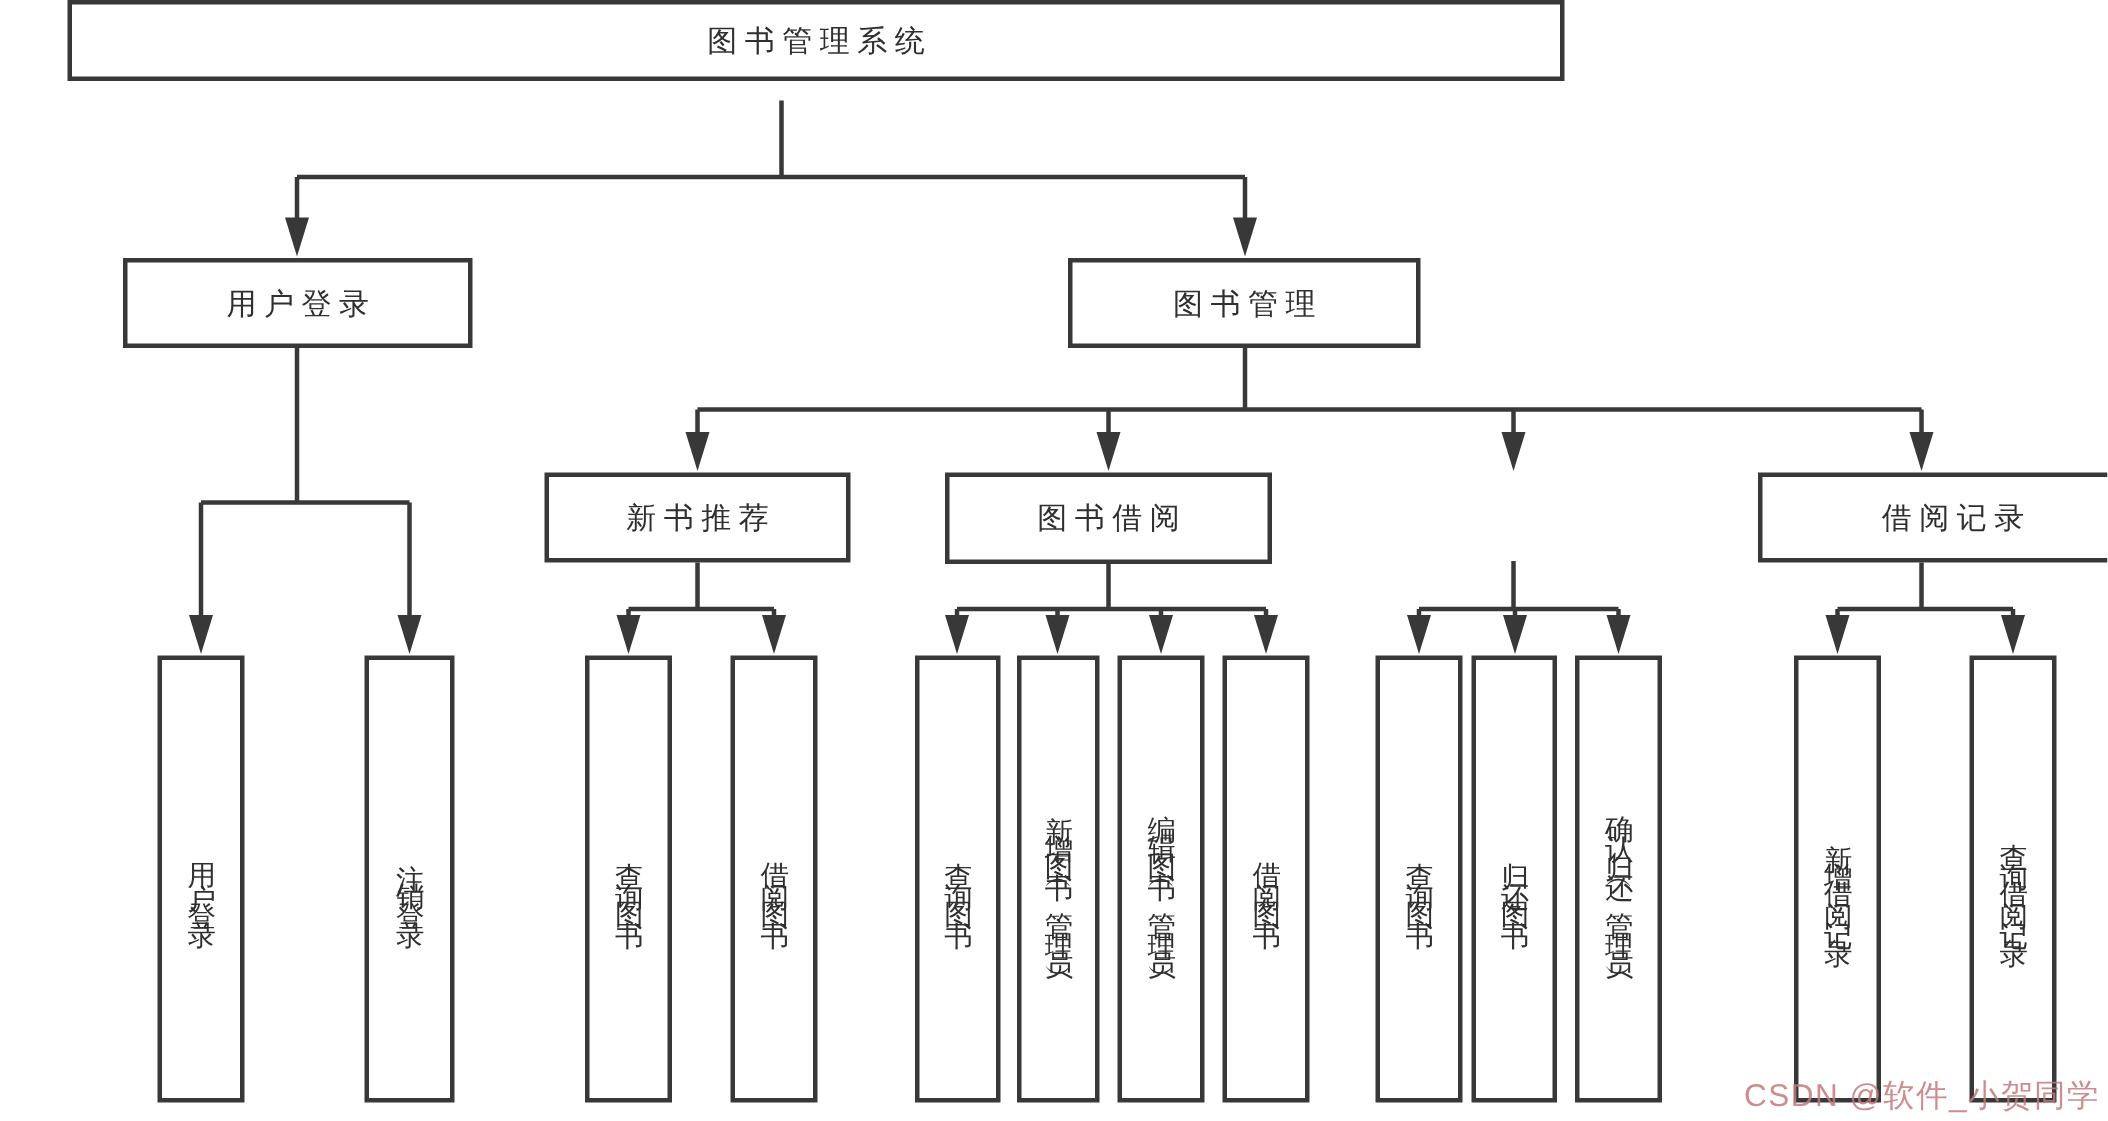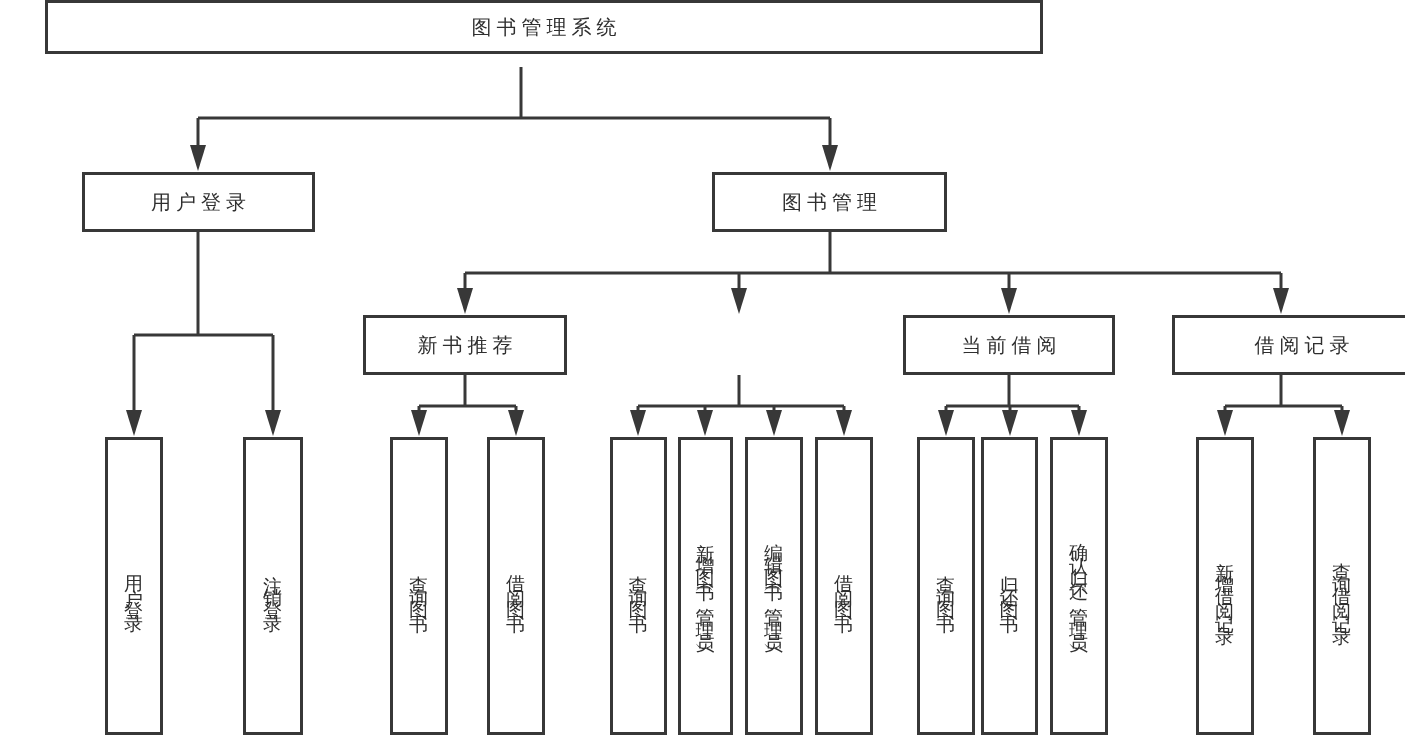--- a/index.html
+++ b/index.html
@@ -159,21 +159,21 @@
     <path class="wire" d="M1342 406 V418"></path>
     <polygon class="ahead" points="1334,410 1350,410 1342,436"></polygon>
   </svg>
 
   <div class="node root">图书管理系统</div>
 
   <div class="node lvl2a">用户登录</div>
   <div class="node lvl3a">新书推荐</div>
 
   <div class="node lvl2b">图书管理</div>
-  <div class="node lvl3c">当前借阅</div>
+  <div class="node lvl3b">图书借阅</div>
   <div class="node lvl3d">借阅记录</div>
 
   <div class="leaf l1">
     <span class="vtext">用户登录</span>
   </div>
   <div class="leaf l2">
     <span class="vtext">注销登录</span>
   </div>
   <div class="leaf l3">
     <span class="vtext">查询图书</span>
@@ -202,13 +202,14 @@
   <div class="leaf l11">
     <span class="vtext">确认归还（管理员）</span>
   </div>
   <div class="leaf l12">
     <span class="vtext">新增借阅记录</span>
   </div>
   <div class="leaf l13">
     <span class="vtext">查询借阅记录</span>
   </div>
 
+  <div class="watermark">CSDN @软件_小贺同学</div>
 </div>
 
 </body></html>

